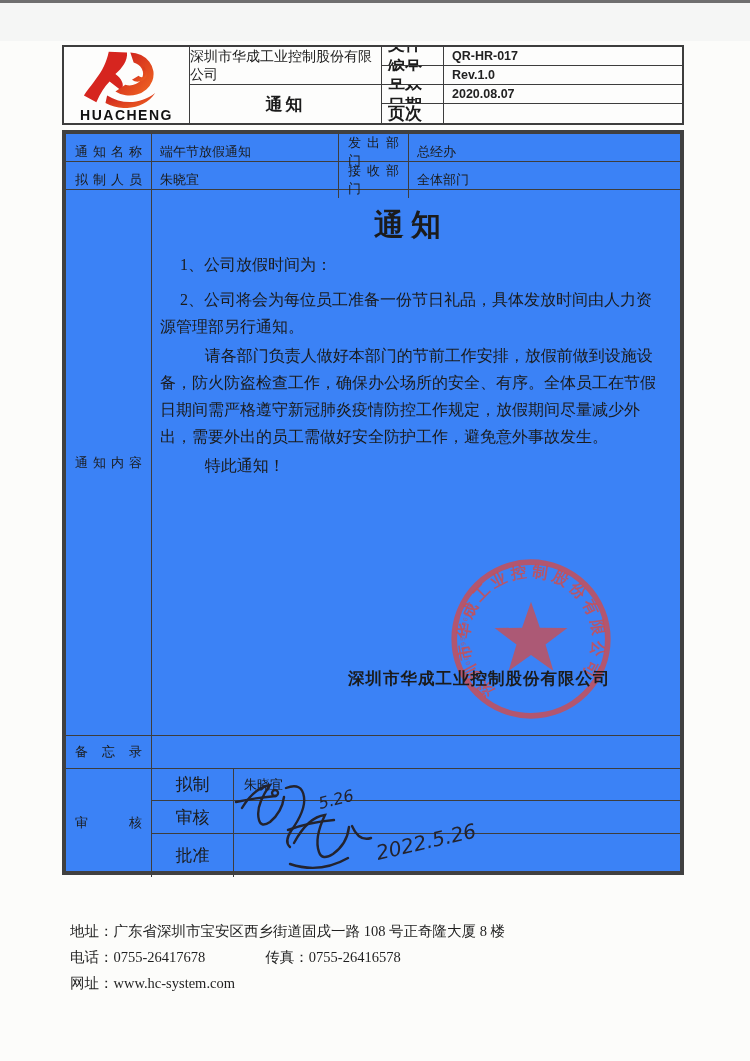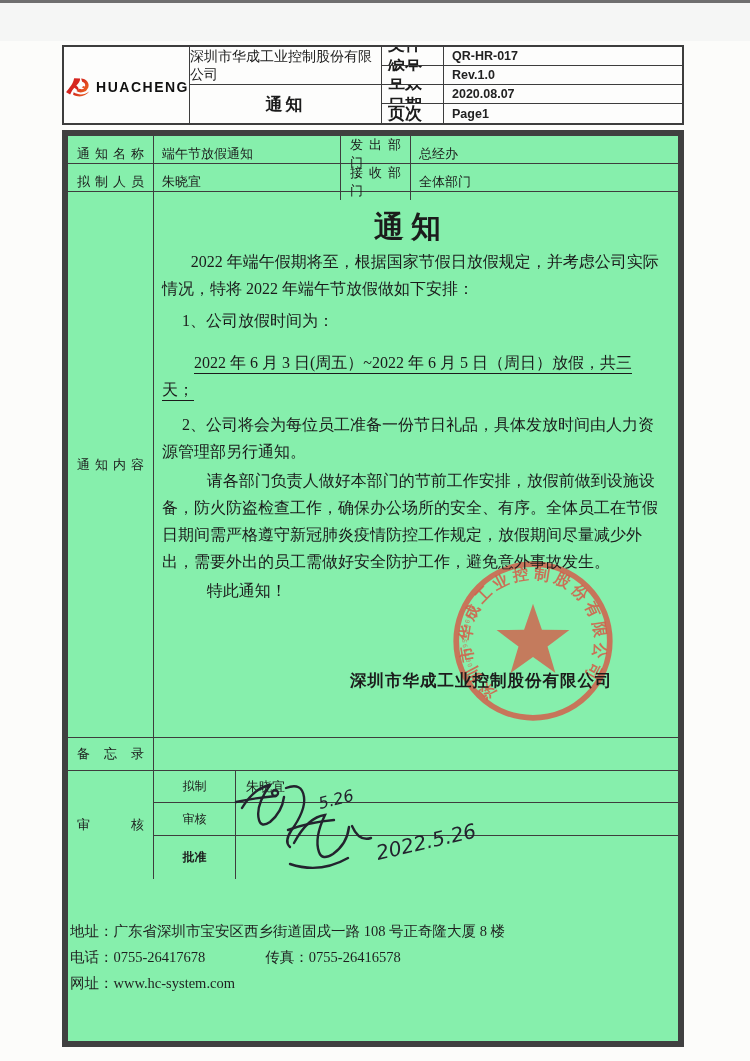--- a/index.html
+++ b/index.html
@@ -13,31 +13,31 @@
   .scan-tint{position:absolute;top:3px;left:0;width:750px;height:38px;background:#f5f6f5;}
 
   
   .header-table{
     position:absolute;left:62px;top:45px;width:622px;height:80px;box-sizing:border-box;
     border:2px solid #3d3d3d;background:#fdfdfc;
     display:grid;grid-template-columns:126px 192px 62px 1fr;grid-template-rows:19px 19px 19px 1fr;
   }
   .header-table .cell{box-sizing:border-box;border-right:1px solid #3d3d3d;border-bottom:1px solid #3d3d3d;overflow:hidden;}
   .cell.no-b{border-bottom:none;} .cell.no-r{border-right:none;}
-  .logo-cell{grid-row:1/5;grid-column:1;display:flex;flex-direction:row;align-items:center;justify-content:flex-start;padding-top:3px;}
+  .logo-cell{grid-row:1/5;grid-column:1;display:flex;flex-direction:column;align-items:center;justify-content:flex-start;padding-top:3px;}
   .logo-word{font-family:"Liberation Sans","DejaVu Sans",sans-serif;font-weight:bold;font-size:14px;letter-spacing:1.5px;color:#111;line-height:14px;}
   .company-cell{grid-row:1/3;grid-column:2;display:flex;align-items:center;justify-content:center;font-size:14px;}
   .doctype-cell{grid-row:3/5;grid-column:2;display:flex;align-items:center;justify-content:center;font-size:17px;font-weight:bold;letter-spacing:3px;}
   .hlabel{font-size:17px;display:flex;align-items:center;padding:0 6px;font-weight:bold;}
   .hvalue{font-family:"Liberation Sans","DejaVu Sans",sans-serif;font-weight:bold;font-size:12.5px;display:flex;align-items:center;padding:0 8px;color:#222;}
 
   
   .main-table{
-    position:absolute;left:62px;top:130px;width:622px;height:917px;box-sizing:border-box;
-    border:6px solid #404040;background:#86efac;
+    position:absolute;left:62px;top:130px;width:622px;height:745px;box-sizing:border-box;
+    border:4px solid #404040;background:#3b82f6;
   }
   .row{display:grid;box-sizing:border-box;}
   .row-info{grid-template-columns:86px 187px 70px 1fr;height:28px;border-bottom:1px solid #3d3d3d;}
   .row-content{grid-template-columns:86px 1fr;height:546px;border-bottom:1px solid #3d3d3d;}
   .row-memo{grid-template-columns:86px 1fr;height:33px;border-bottom:1px solid #3d3d3d;}
   .row-approval{grid-template-columns:86px 82px 1fr;grid-template-rows:32px 33px 1fr;height:108px;}
   .tcell{box-sizing:border-box;border-right:1px solid #3d3d3d;display:flex;align-items:center;font-size:13px;overflow:visible;}
   .tcell.last{border-right:none;}
   .jlabel{padding:0 9px;display:block;text-align:justify;text-align-last:justify;align-self:center;width:100%;box-sizing:border-box;}
   .vcell{padding:0 8px;}
@@ -54,23 +54,23 @@
   .p-holiday{text-indent:2em;margin-top:15px !important;text-decoration:underline;text-underline-offset:5px;}
   .p-item2{text-indent:1.25em;margin-top:8px !important;}
   .p-req{text-indent:2.8em;margin-top:2px !important;}
   .p-closing{text-indent:2.8em;margin-top:2px !important;}
 
   .company-sign{position:absolute;z-index:3;left:196px;top:478px;font-size:16.5px;font-weight:600;letter-spacing:1px;}
   .seal{position:absolute;z-index:1;left:296px;top:366px;width:166px;height:166px;opacity:.88;}
 
   
   .app-outer-label{grid-row:1/4;grid-column:1;}
-  .sub-label{grid-column:2;justify-content:center;font-size:12px;border-bottom:1px solid #3d3d3d;}
+  .sub-label{grid-column:2;justify-content:center;font-size:17px;border-bottom:1px solid #3d3d3d;}
   .sub-value{grid-column:3;border-right:none;border-bottom:1px solid #3d3d3d;padding:0 10px;}
-  .sub-label.bottom,.sub-value.bottom{border-bottom:none;font-weight:bold;}
+  .sub-label.bottom,.sub-value.bottom{border-bottom:none;}
   .handwriting{position:absolute;left:228px;top:768px;width:290px;height:108px;z-index:4;pointer-events:none;}
 
   
   .footer{position:absolute;left:70px;top:918px;font-size:14.5px;line-height:26px;color:#1f1f1f;}
   .footer-line{display:flex;gap:60px;}
 
   .memo-val{border-right:none;}
 </style>
 </head>
 <body>
@@ -97,21 +97,20 @@
   <div class="cell company-cell">深圳市华成工业控制股份有限公司</div>
   <div class="cell doctype-cell no-b">通知</div>
 
   <div class="cell hlabel" style="grid-row:1;grid-column:3;">文件编号</div>
   <div class="cell hvalue no-r" style="grid-row:1;grid-column:4;">QR-HR-017</div>
   <div class="cell hlabel" style="grid-row:2;grid-column:3;">版本号</div>
   <div class="cell hvalue no-r" style="grid-row:2;grid-column:4;">Rev.1.0</div>
   <div class="cell hlabel" style="grid-row:3;grid-column:3;">生效日期</div>
   <div class="cell hvalue no-r" style="grid-row:3;grid-column:4;">2020.08.07</div>
   <div class="cell hlabel no-b" style="grid-row:4;grid-column:3;">页次</div>
-  <div class="cell hvalue no-b no-r" style="grid-row:4;grid-column:4;">Page1</div>
 </div>
 
 <div class="main-table">
 
   <div class="row row-info">
     <div class="tcell">
         <span class="jlabel">通知名称</span>
       </div>
     <div class="tcell vcell">端午节放假通知</div>
     <div class="tcell">
@@ -145,23 +144,21 @@
           <textPath href="#sealTextArc" startOffset="0">深圳市华成工业控制股份有限公司</textPath>
         </text>
         <path id="serialArc" d="M22,104 A62,62 0 0 1 34,35" fill="none"></path>
         <text font-size="6" fill="#e0463a" fill-opacity=".7" letter-spacing="1" font-family="DejaVu Sans Mono, monospace">
           <textPath href="#serialArc">0014956100079</textPath>
         </text>
       </svg>
 
       <div class="notice-body">
         <h1 class="notice-title">通知</h1>
-        <p class="p-intro">2022 年端午假期将至，根据国家节假日放假规定，并考虑公司实际情况，特将 2022 年端午节放假做如下安排：</p>
         <p class="p-item1">1、公司放假时间为：</p>
-        <p class="p-holiday">2022 年 6 月 3 日(周五）~2022 年 6 月 5 日（周日）放假，共三天；</p>
         <p class="p-item2">2、公司将会为每位员工准备一份节日礼品，具体发放时间由人力资源管理部另行通知。</p>
         <p class="p-req">请各部门负责人做好本部门的节前工作安排，放假前做到设施设备，防火防盗检查工作，确保办公场所的安全、有序。全体员工在节假日期间需严格遵守新冠肺炎疫情防控工作规定，放假期间尽量减少外出，需要外出的员工需做好安全防护工作，避免意外事故发生。</p>
         <p class="p-closing">特此通知！</p>
       </div>
 
       <div class="company-sign">深圳市华成工业控制股份有限公司</div>
     </div>
   </div>
 
   <div class="row row-memo">

